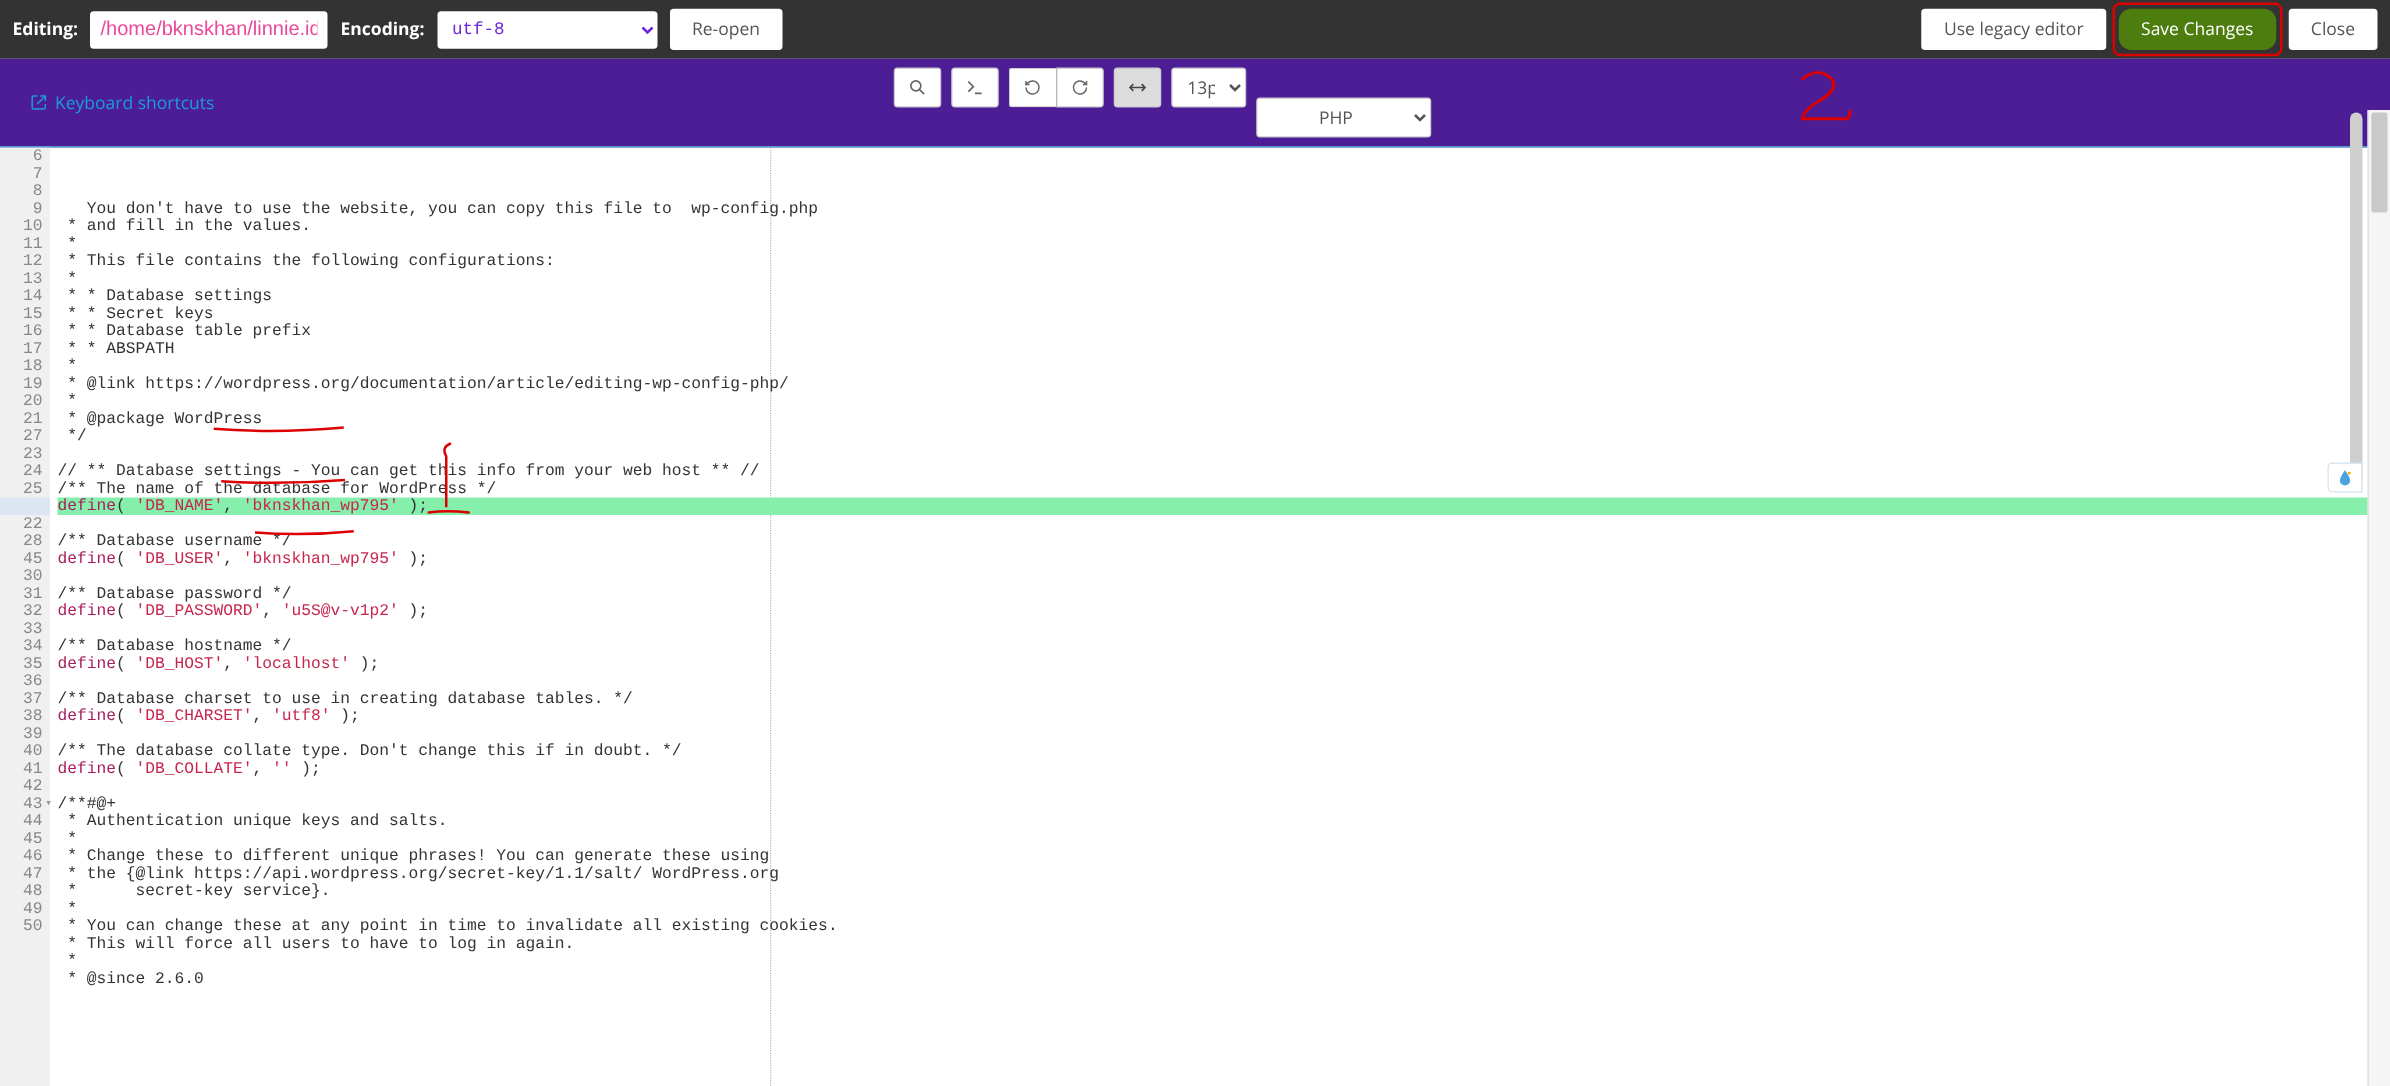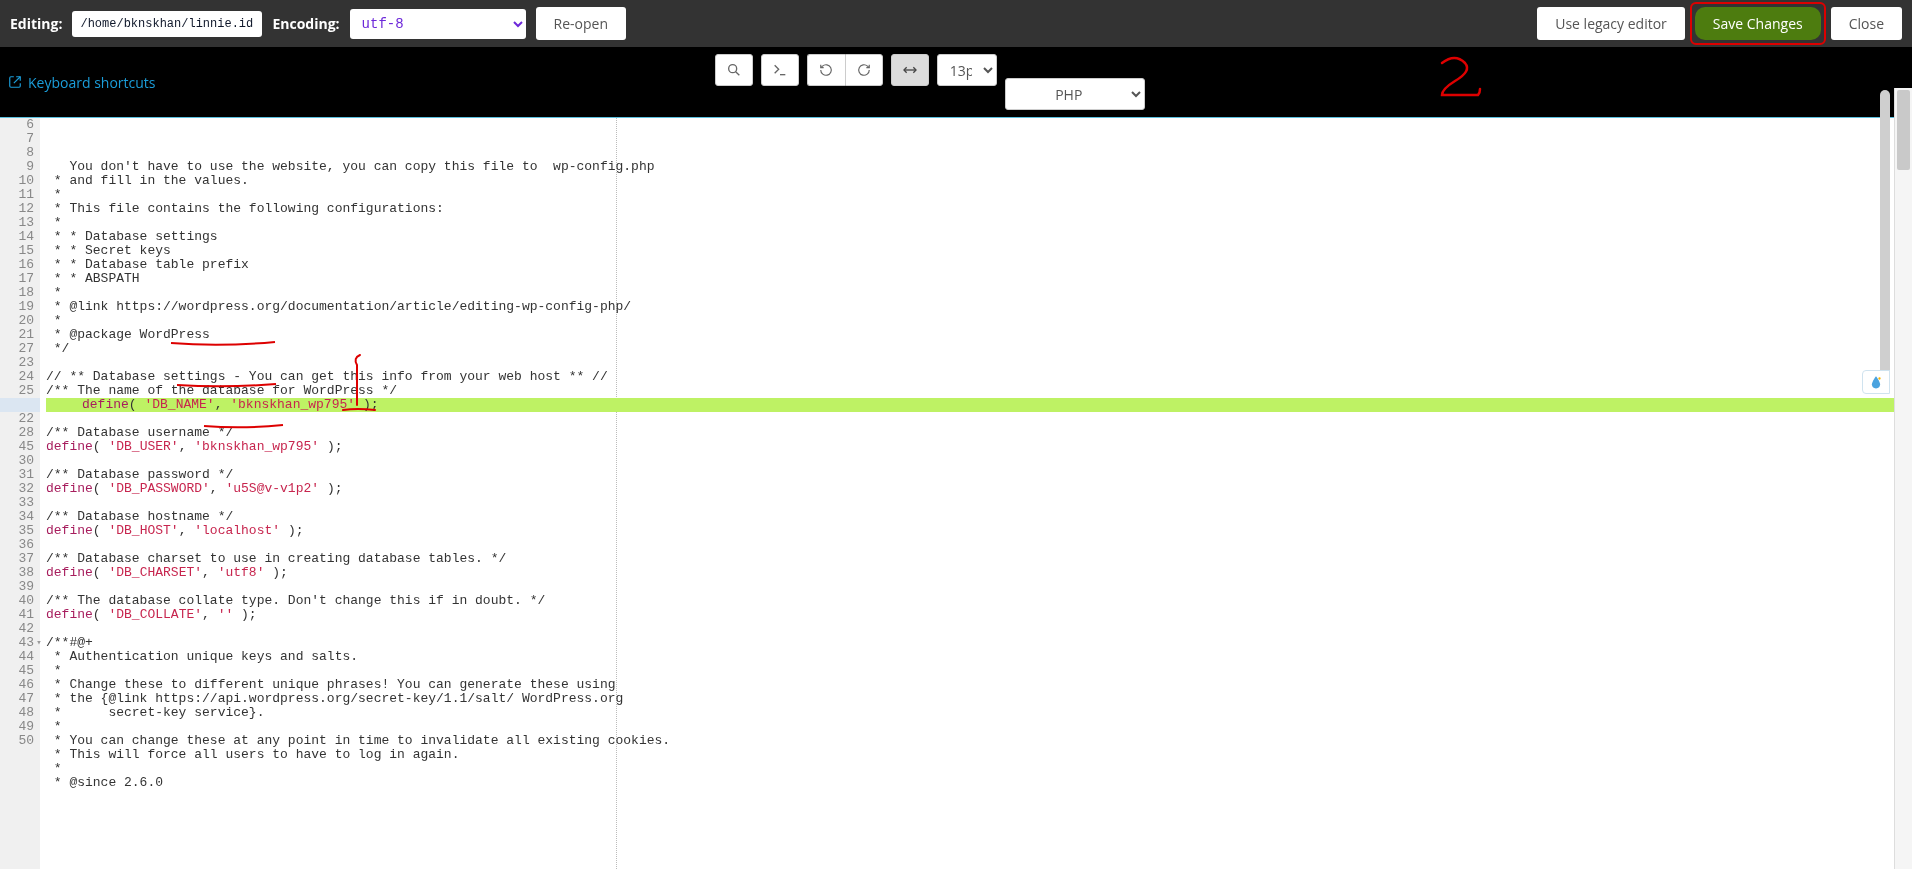--- a/index.html
+++ b/index.html
@@ -2,50 +2,50 @@
 <html><head>
 <meta charset="utf-8">
 <style>
   * { margin: 0; padding: 0; box-sizing: border-box; }
   body { font-family: "Open Sans", Arial, sans-serif; font-size: 13px; color: #333; background: #fff; overflow: hidden; }
   .wrap { display: flex; flex-direction: column; height: 869px; width: 1912px; position: relative; }
 
   
   .topbar { background: #333; color: #fff; display: flex; align-items: center; padding: 7px 10px; gap: 10px; }
   .topbar .lbl { font-weight: 700; font-size: 14px; color: #fff; }
-  .topbar input[type=text] { background: #fff; border: none; border-radius: 3px; padding: 6px 8px; font-size: 12px; width: 190px; color: #0f172a; font-family: Liberation Mono, monospace; }
+  .topbar input[type=text] { background: #fff; border: none; border-radius: 3px; padding: 6px 8px; font-size: 16px; width: 190px; color: #ec4899; font-family: Liberation Sans, sans-serif; }
   .topbar select { background: #fff; border: none; border-radius: 3px; padding: 6px 8px; font-size: 14px; width: 176px; color: #6d28d9; font-family: Liberation Mono, monospace; }
   .topbar .btn { background: #fff; color: #555; border: none; border-radius: 3px; padding: 7px 18px; font-size: 14px; cursor: pointer; font-family: inherit; }
   .topbar .btn-primary { background: #4d7c0f; color: #fff; border-radius: 10px; }
   .topbar .spacer { flex: 1; }
   .save-ring { position: relative; }
   .save-ring::after { content: ""; position: absolute; inset: -5px; border: 2px solid #d00; border-radius: 6px; pointer-events: none; }
 
   
-  .subbar { display: flex; align-items: center; padding: 7px 8px; border-bottom: 1px solid #5bc0de; background: #000000; }
+  .subbar { display: flex; align-items: center; padding: 7px 24px; border-bottom: 1px solid #5bc0de; background: #4c1d95; }
   .kbshort { color: #1b9dd9; font-size: 14px; display: inline-flex; align-items: center; gap: 6px; text-decoration: none; }
   .kbshort svg { width: 14px; height: 14px; }
   .subbar .center { flex: 1; display: flex; justify-content: center; gap: 8px; }
   .iconbtn { border: 1px solid #ccc; background: #fff; border-radius: 3px; width: 38px; height: 32px; display: inline-flex; align-items: center; justify-content: center; cursor: pointer; color: #666; }
   .iconbtn.active { background: #dcdcdc; }
   .subbar select { border: 1px solid #ccc; border-radius: 3px; height: 32px; padding: 0 8px; font-size: 14px; color: #555; background: #fff; font-family: inherit; }
   .subbar .font-sel { width: 60px; }
   .subbar .lang-sel { width: 140px; text-align: center; margin-top: 24px; }
   .group { display: inline-flex; }
   .group .iconbtn { border-radius: 0; border-right-width: 0; }
   .group .iconbtn:first-child { border-top-left-radius: 3px; border-bottom-left-radius: 3px; }
   .group .iconbtn:last-child { border-top-right-radius: 3px; border-bottom-right-radius: 3px; border-right-width: 1px; }
 
   
   .editor { flex: 1; display: flex; position: relative; font-family: Consolas, "Courier New", monospace; font-size: 13px; line-height: 14px; overflow: hidden; }
   .gutter { width: 40px; background: #f0f0f0; color: #888; text-align: right; padding-right: 6px; user-select: none; position: relative; }
   .gutter .ln { height: 14px; }
   .code { position: relative; flex: 1; padding-left: 6px; white-space: pre; color: #333; }
   .code .row { height: 14px; position: relative; }
-  .code .row.active { background: #bef264; padding-left: 36px; }
+  .code .row.active { background: #86efac; }
   .code .row.active::before { content:""; position:absolute; left:-46px; top:0; bottom:0; width:40px; background:#dbe6f2; }
   .bracket-guide { position: absolute; left: 576px; top: 0; bottom: 0; border-left: 1px dotted #bbb; }
   .fold { position:absolute; left: -12px; width:10px; text-align:center; color:#999; font-size:9px; cursor:pointer; }
 
   
   .tok-key { color: #a71d5d; }      
   .tok-strred { color: #c7254e; }
 
   
   .vscroll { position: absolute; right: 0; top: 88px; width: 18px; bottom: 0; background: #f5f5f5; border-left:1px solid #ddd; }

